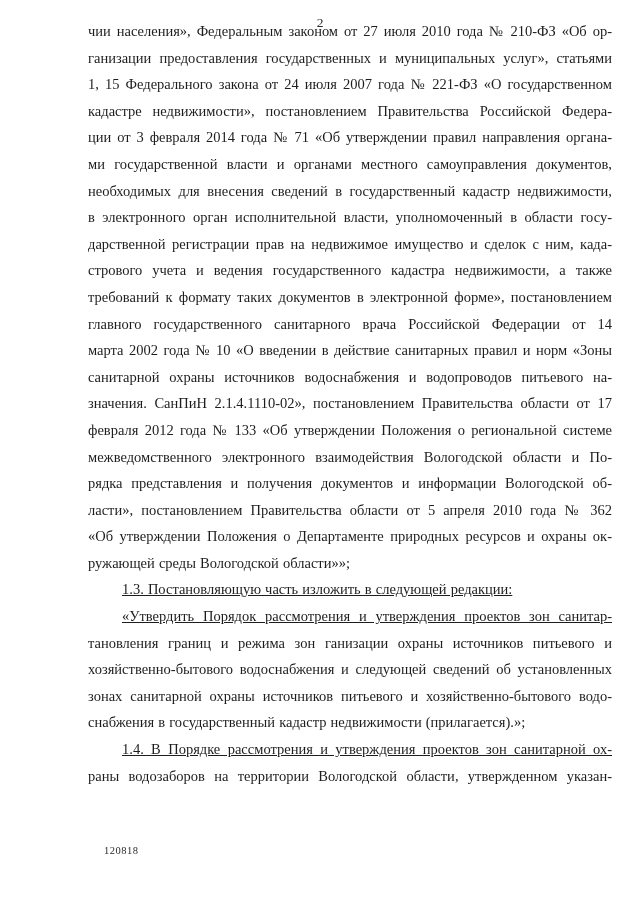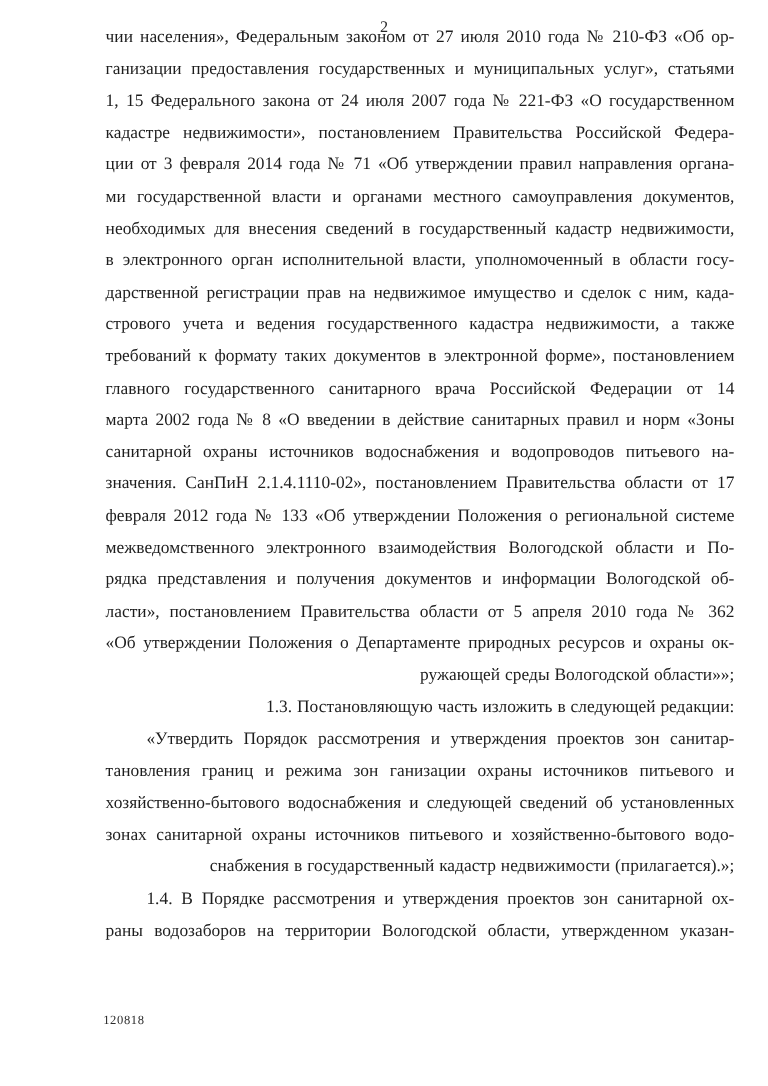--- a/index.html
+++ b/index.html
@@ -28,34 +28,35 @@
   .text-block {
     position: absolute;
     top: 18px;
     left: 88px;
     width: 524px;
   }
   .line {
     font-size: 14.5px;
     line-height: 26.6px;
     height: 26.6px;
-    text-align: right;
+    text-align: left;
     word-spacing: 0.5px;
   }
   .line.j {
     text-align: justify;
     text-align-last: justify;
     text-justify: inter-word;
   }
   .line.ind {
     text-indent: 34px;
+    text-decoration: underline;
   }
   .footer-code {
     position: absolute;
-    left: 86px;
+    left: 104px;
     top: 845px;
     font-size: 10.5px;
     letter-spacing: 0.5px;
     color: #2a2a2a;
   }
 </style>
 </head>
 <body>
 
 <div class="page">
@@ -68,21 +69,21 @@
     <div class="line j">1, 15 Федерального закона от 24 июля 2007 года № 221-ФЗ «О государственном</div>
     <div class="line j">кадастре недвижимости», постановлением Правительства Российской Федера-</div>
     <div class="line j">ции от 3 февраля 2014 года № 71 «Об утверждении правил направления органа-</div>
     <div class="line j">ми государственной власти и органами местного самоуправления документов,</div>
     <div class="line j">необходимых для внесения сведений в государственный кадастр недвижимости,</div>
     <div class="line j">в электронного орган исполнительной власти, уполномоченный в области госу-</div>
     <div class="line j">дарственной регистрации прав на недвижимое имущество и сделок с ним, када-</div>
     <div class="line j">стрового учета и ведения государственного кадастра недвижимости, а также</div>
     <div class="line j">требований к формату таких документов в электронной форме», постановлением</div>
     <div class="line j">главного государственного санитарного врача Российской Федерации от 14</div>
-    <div class="line j">марта 2002 года № 8 «О введении в действие санитарных правил и норм «Зоны</div>
+    <div class="line j">марта 2002 года № 10 «О введении в действие санитарных правил и норм «Зоны</div>
     <div class="line j">санитарной охраны источников водоснабжения и водопроводов питьевого на-</div>
     <div class="line j">значения. СанПиН 2.1.4.1110-02», постановлением Правительства области от 17</div>
     <div class="line j">февраля 2012 года № 133 «Об утверждении Положения о региональной системе</div>
     <div class="line j">межведомственного электронного взаимодействия Вологодской области и По-</div>
     <div class="line j">рядка представления и получения документов и информации Вологодской об-</div>
     <div class="line j">ласти», постановлением Правительства области от 5 апреля 2010 года № 362</div>
     <div class="line j">«Об утверждении Положения о Департаменте природных ресурсов и охраны ок-</div>
     <div class="line">ружающей среды Вологодской области»»;</div>
     <div class="line ind">1.3. Постановляющую часть изложить в следующей редакции:</div>
     <div class="line j ind">«Утвердить Порядок рассмотрения и утверждения проектов зон санитар-</div>

